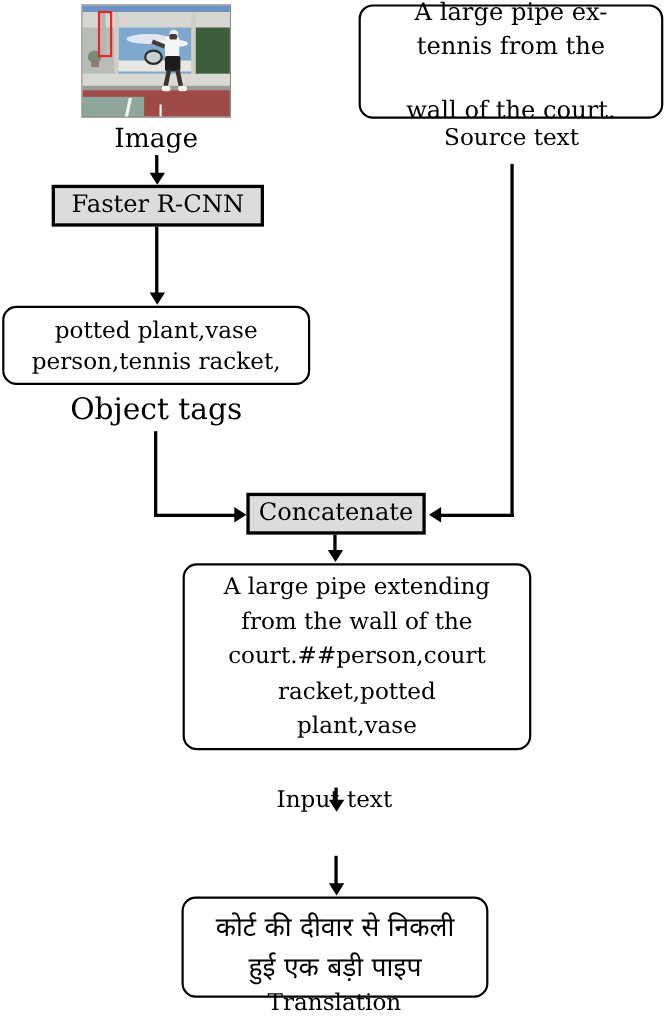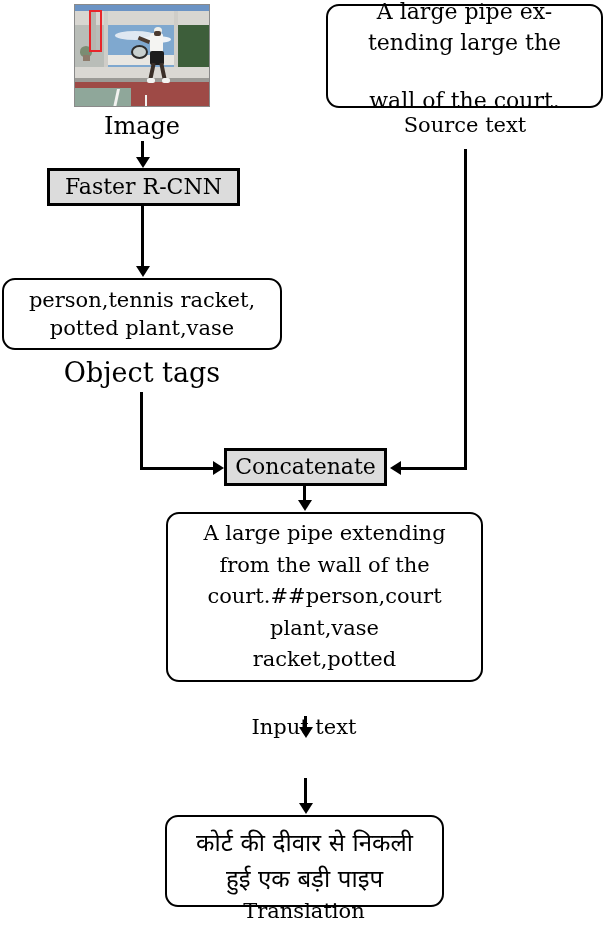--- a/index.html
+++ b/index.html
@@ -161,35 +161,35 @@
 
   <div class="abs proc-box" style="left:47px; top:168px; width:193px; height:38px; font-size:22px;">
     <span>Faster R-CNN</span>
   </div>
 
   <div class="abs vline" style="left:141px; top:206px; height:62px;"></div>
   <div class="abs arrow-down" style="left:136px; top:266px;"></div>
 
   <div class="abs round-box" style="left:2px; top:278px; width:280px; height:72px; font-size:21px;">
     <div class="inner">
+      <div style="line-height:1.35;">potted plant,vase</div>
       <div style="line-height:1.35;">person,tennis racket,</div>
-      <div style="line-height:1.35;">potted plant,vase</div>
     </div>
   </div>
 
   <div class="abs caption" style="left:62px; top:357px; width:160px; font-size:27px;">Object tags</div>
 
   <div class="abs vline" style="left:140px; top:392px; height:78px;"></div>
   <div class="abs hline" style="left:140px; top:467px; width:76px;"></div>
   <div class="abs arrow-right" style="left:213px; top:461px;"></div>
 
   <div class="abs round-box" style="left:326px; top:4px; width:277px; height:104px; font-size:22px;">
     <div class="inner">
       <div style="line-height:1.42;">A large pipe ex-</div>
-      <div style="line-height:1.42;">tending large the</div>
+      <div style="line-height:1.42;">tennis from the</div>
       <div style="line-height:1.42;margin-top:27px;">wall of the court.</div>
     </div>
   </div>
 
   <div class="abs caption" style="left:385px; top:113px; width:160px; font-size:21px;">Source text</div>
 
   <div class="abs vline" style="left:464px; top:149px; height:321px;"></div>
   <div class="abs hline" style="left:396px; top:467px; width:71px;"></div>
   <div class="abs arrow-left" style="left:390px; top:461px;"></div>
 
@@ -198,22 +198,22 @@
   </div>
 
   <div class="abs vline" style="left:303px; top:486px; height:16px;"></div>
   <div class="abs arrow-down" style="left:298px; top:500px;"></div>
 
   <div class="abs round-box" style="left:166px; top:512px; width:317px; height:170px; font-size:21px;">
     <div class="inner">
       <div style="line-height:1.5;">A large pipe extending</div>
       <div style="line-height:1.5;">from the wall of the</div>
       <div style="line-height:1.5;">court.##person,court</div>
+      <div style="line-height:1.5;">racket,potted</div>
       <div style="line-height:1.5;">plant,vase</div>
-      <div style="line-height:1.5;">racket,potted</div>
     </div>
   </div>
 
   <div class="abs caption" style="left:224px; top:715px; width:160px; font-size:21px;">Input text</div>
 
   <div class="abs vline" style="left:304px; top:716px; height:12px;"></div>
   <div class="abs arrow-down" style="left:299px; top:727px;"></div>
 
 
   <div class="abs vline" style="left:304px; top:778px; height:27px;"></div>

